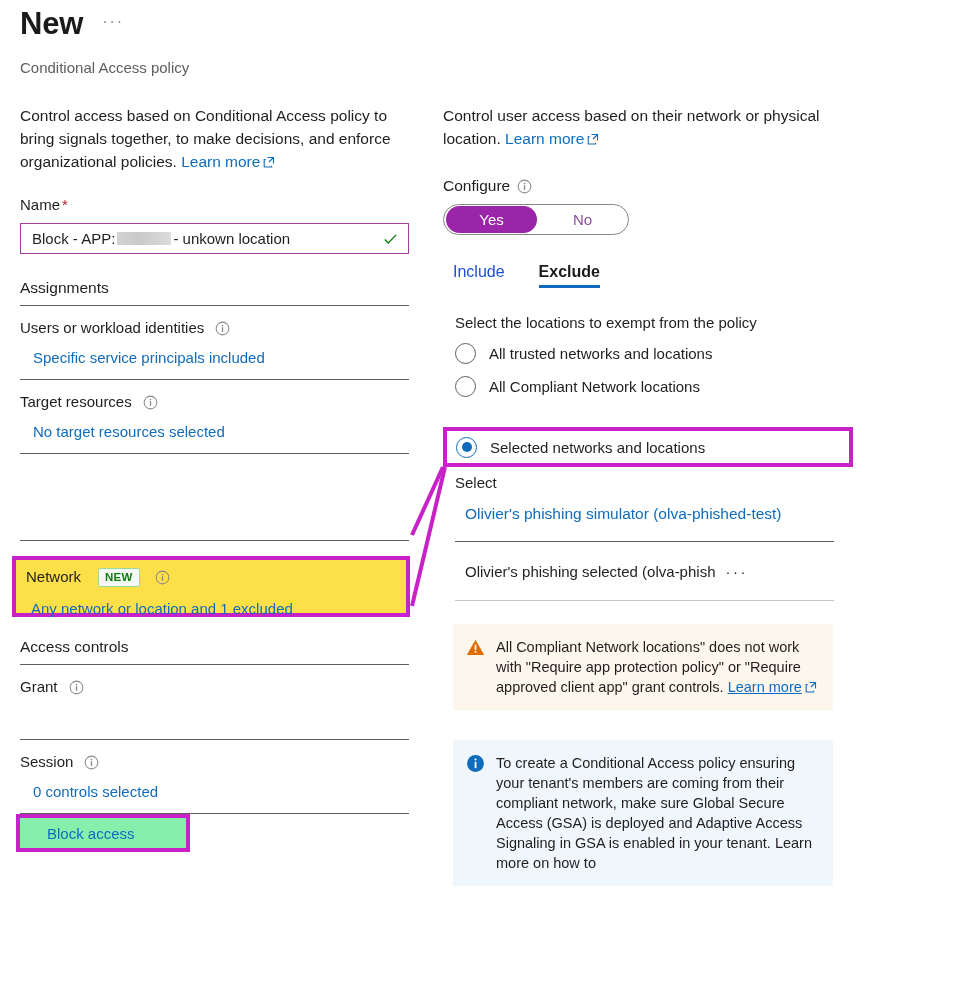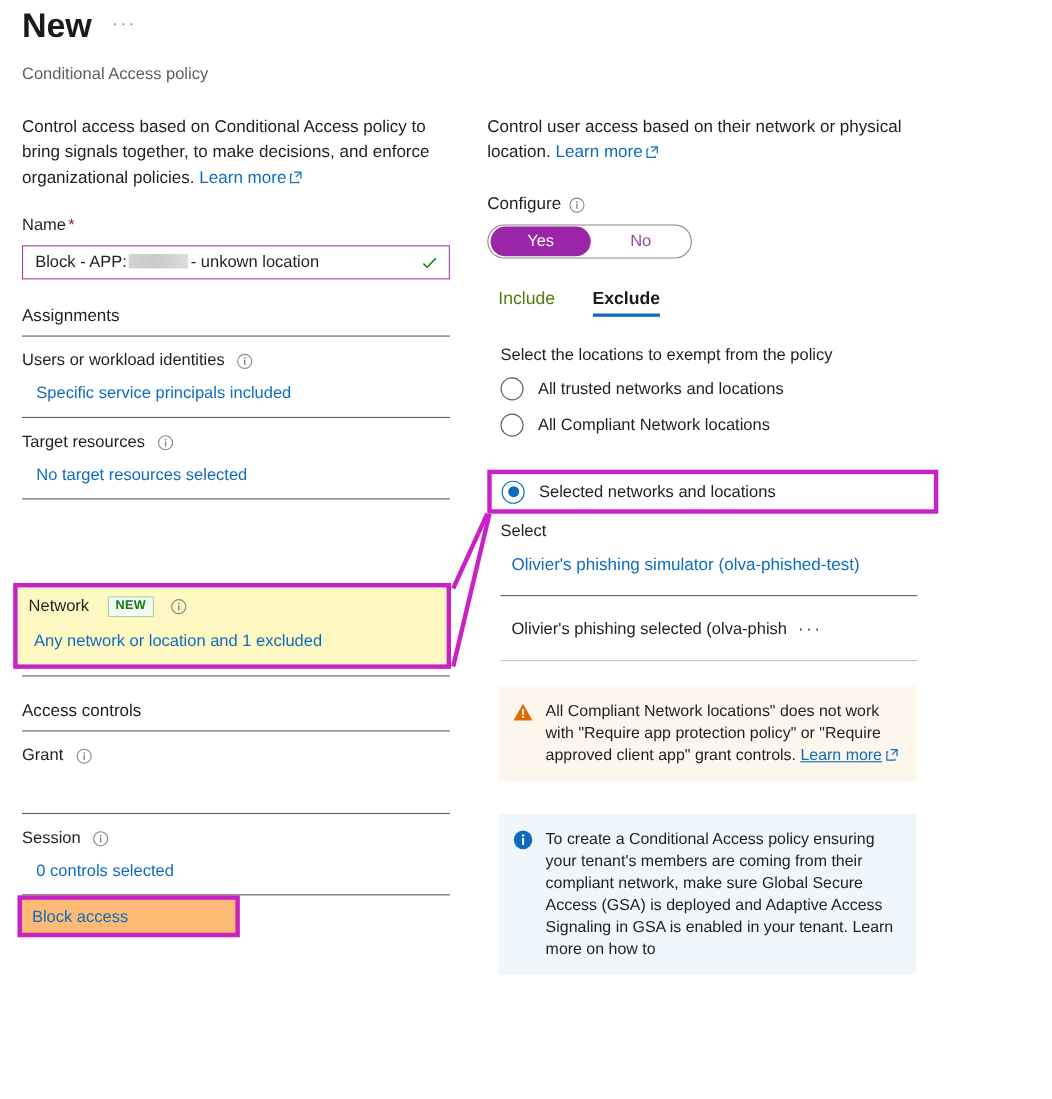--- a/index.html
+++ b/index.html
@@ -108,37 +108,37 @@
     display: inline-block;
     font-size: 11.5px; font-weight: 700; letter-spacing: 0.3px;
     color: #107c10; background: #f3faf3;
     border: 1px solid #9fd89f; border-radius: 2px;
     padding: 1px 6px 2px 6px; line-height: 14px;
     margin-left: 6px;
   }
 
   
   .hl-network {
-    position: absolute; left: 12px; top: 530px;
-    width: 398px; height: 78px;
+    position: absolute; left: 12px; top: 556px;
+    width: 398px; height: 61px;
     border: 4px solid #c721c7;
-    background: #fef9c3;
+    background: #fde047;
     z-index: 3;
   }
   .hl-network-inner { padding: 7px 0 0 10px; }
   .hl-network .row-label { margin-top: 0; }
   .hl-network .row-link { margin-top: 12px; margin-left: 5px; }
 
   .hl-block {
     position: absolute; left: 16px; top: 814px;
-    width: 202px; height: 38px;
+    width: 174px; height: 38px;
     border: 4px solid #c721c7;
-    background: #fdba74;
+    background: #86efac;
     z-index: 3;
-    display: flex; align-items: center;
+    display: flex; align-items: center; padding-left: 18px;
   }
   .hl-block .bl-text {
     font-size: 15px; color: #0f6cbd; padding-left: 9px; cursor: pointer;
   }
 
   .hl-radio {
     position: absolute; left: 443px; top: 427px;
     width: 410px; height: 40px;
     border: 4px solid #c721c7;
     background: #ffffff;
@@ -172,21 +172,21 @@
     background: #9b25a8; color: #ffffff; border-radius: 14px;
     margin-left: 2px;
   }
   .toggle .opt.off { color: #8a4e9c; }
 
   .tabs {
     margin-top: 28px; display: flex; gap: 34px;
     border-bottom: 0; padding-left: 10px;
   }
   .tab {
-    font-size: 16px; color: #4d7c0f; padding-bottom: 7px;
+    font-size: 16px; color: #1d4ed8; padding-bottom: 7px;
     cursor: pointer; position: relative;
   }
   .tab.active {
     color: #1b1a19; font-weight: 700;
   }
   .tab.active::after {
     content: ""; position: absolute; left: 0; right: 0; bottom: 0;
     height: 2.6px; background: #0f6cbd;
   }
 

